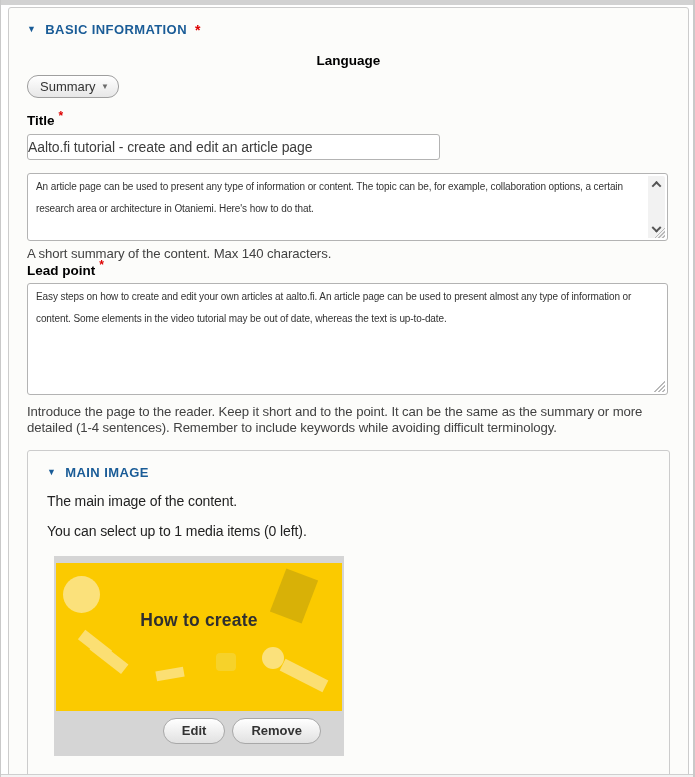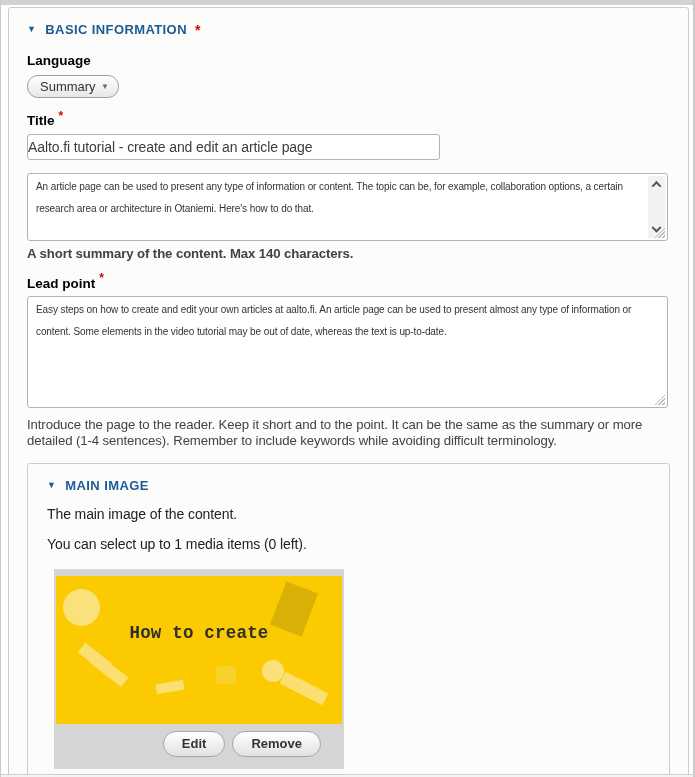--- a/index.html
+++ b/index.html
@@ -48,21 +48,21 @@
   .req {
     color:#dd0000; font-weight:bold; font-size:12px;
     vertical-align:super; line-height:0; margin-left:4px;
   }
   .req.tight { margin-left:1px; }
   .legend-row .req { font-size:14px; margin-left:8px; }
   .field-label {
     font-size:13.5px; font-weight:bold; color:#000;
   }
   .mb-legend { margin-bottom:16px; }
-  .lbl-lang { margin-bottom:7px; }
+  .lbl-lang { margin-bottom:7px;text-align:center; }
   .select-box {
     width:92px; height:23px;
     border:1px solid #9f9f9f; border-radius:11px;
     background:linear-gradient(#ffffff,#e7e7e7);
     display:flex; align-items:center;
     padding:0 9px 0 12px;
     font-size:13px; color:#333;
     cursor:pointer;
     margin-bottom:15px;
   }
@@ -111,21 +111,21 @@
     position:absolute; right:2px; bottom:2px; width:11px; height:11px;
     background:
       linear-gradient(135deg, transparent 50%, #b9b9b9 50%, #b9b9b9 57%,
         transparent 57%, transparent 68%, #b9b9b9 68%, #b9b9b9 75%,
         transparent 75%, transparent 86%, #b9b9b9 86%, #b9b9b9 93%, transparent 93%);
     cursor:nwse-resize;
   }
   .help {
     font-size:13.2px; color:#424242; letter-spacing:-0.1px; line-height:16.5px;
   }
-  .help-sum { margin-bottom:13px; width:620px;font-weight:bold; }
+  .help-sum { width:620px; }
   .help-lead { margin-bottom:13px; width:635px; }
   .mi-legend { margin-bottom:13px; }
   .mi-p { font-size:14px; color:#222; letter-spacing:-0.1px; margin-bottom:14px; }
   .mi-p2 { margin-bottom:17px; }
   .media-widget {
     width:290px; margin-left:7px;
     background:#d5d5d5;
     padding:7px 2px 8px;
     height:200px;
   }
@@ -138,21 +138,21 @@
   .sh-rect-dark { left:221px; top:10px; width:34px; height:46px; background:#d8b107; transform:rotate(21deg); }
   .sh-elbow-a { left:22px; top:76px; width:34px; height:12px; background:#fbdf73; transform:rotate(38deg); }
   .sh-elbow-b { left:33px; top:88px; width:40px; height:12px; background:#fbdf73; transform:rotate(38deg); }
   .sh-circle-small { left:206px; top:84px; width:22px; height:22px; border-radius:50%; background:#fbe17b; }
   .sh-bar-mid { left:100px; top:106px; width:28px; height:10px; background:#fbdf73; transform:rotate(-10deg); }
   .sh-bar-right { left:224px; top:106px; width:48px; height:13px; background:#fbdf73; transform:rotate(27deg); }
   .sh-squiggle { left:160px; top:90px; width:20px; height:18px; border-radius:4px; background:#f3d84d; opacity:.55; }
   .thumb-title {
     position:absolute; left:0; right:0; top:47px;
     text-align:center; font-weight:bold; font-size:17.5px; line-height:21px;
-    color:#2f2f2f; letter-spacing:.2px;font-family:Liberation Mono, monospace;
+    color:#2f2f2f; letter-spacing:.2px;
   }
   .btn-row {
     display:flex; justify-content:flex-end; gap:7px;
     padding-right:21px; margin-top:7px;
   }
   .pill-btn {
     border:1px solid #a8a8a8; border-radius:13px;
     background:linear-gradient(#ffffff,#e1e1e1);
     font-family:"Liberation Sans", sans-serif;
     font-weight:bold; font-size:13px; color:#333;

